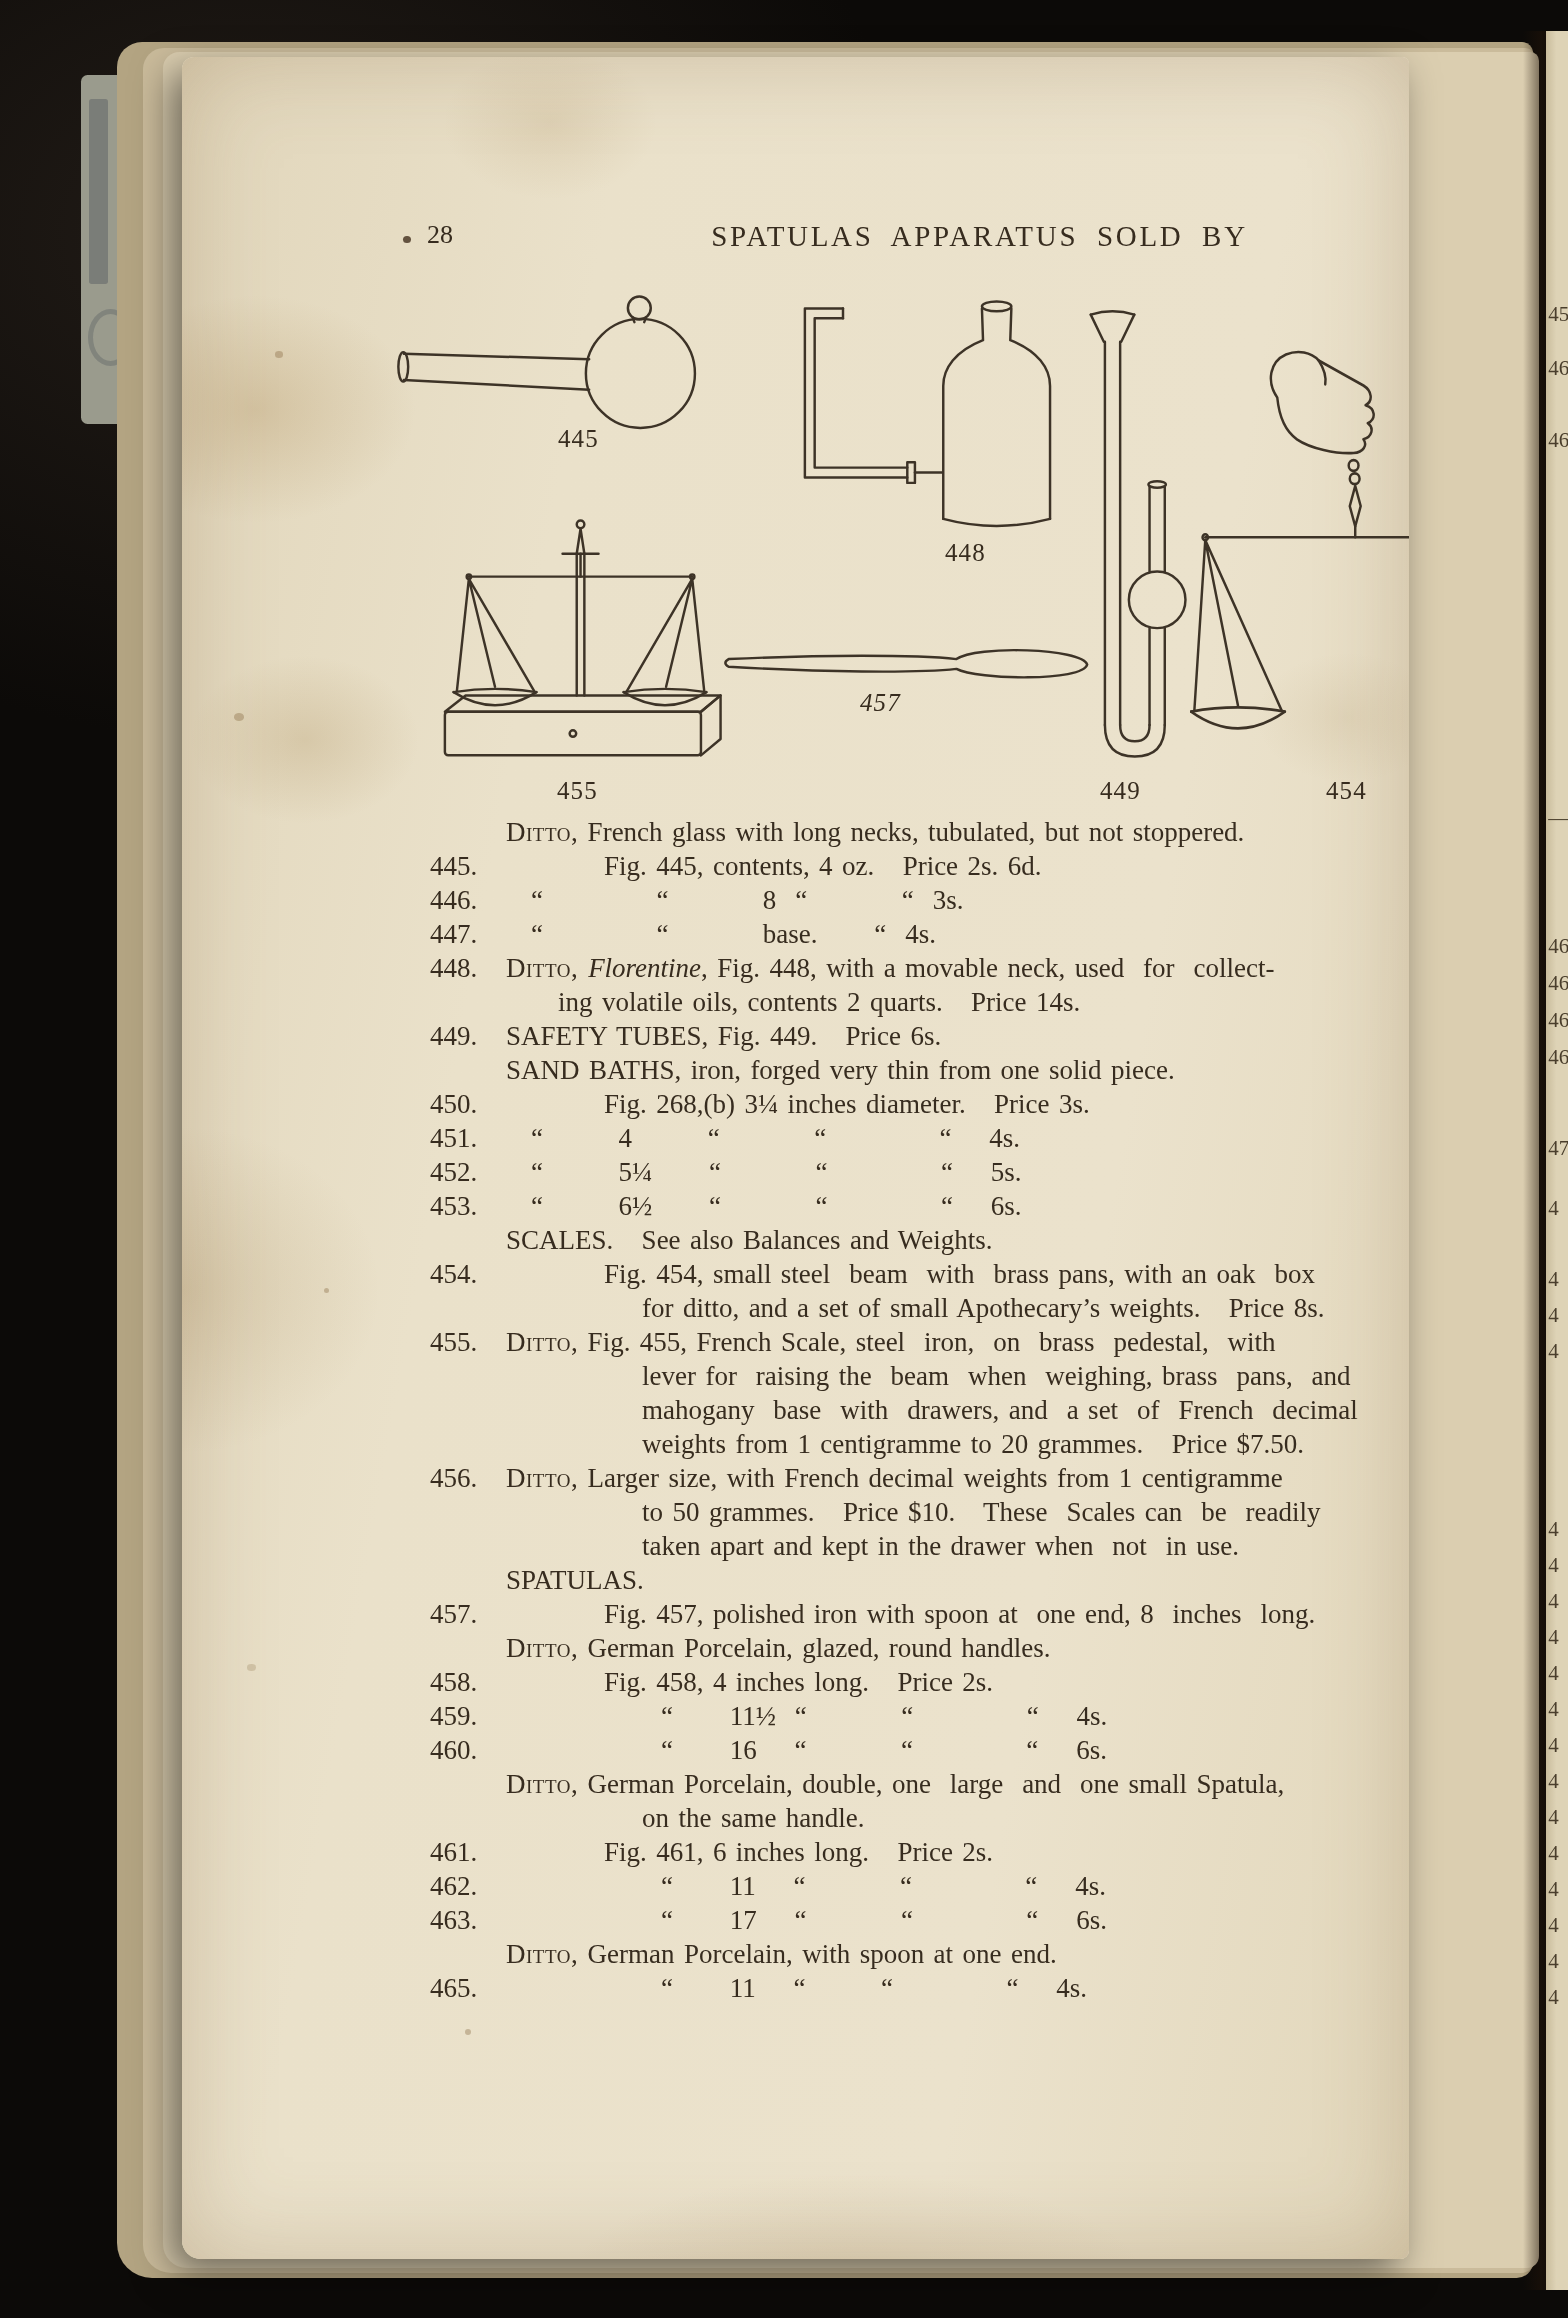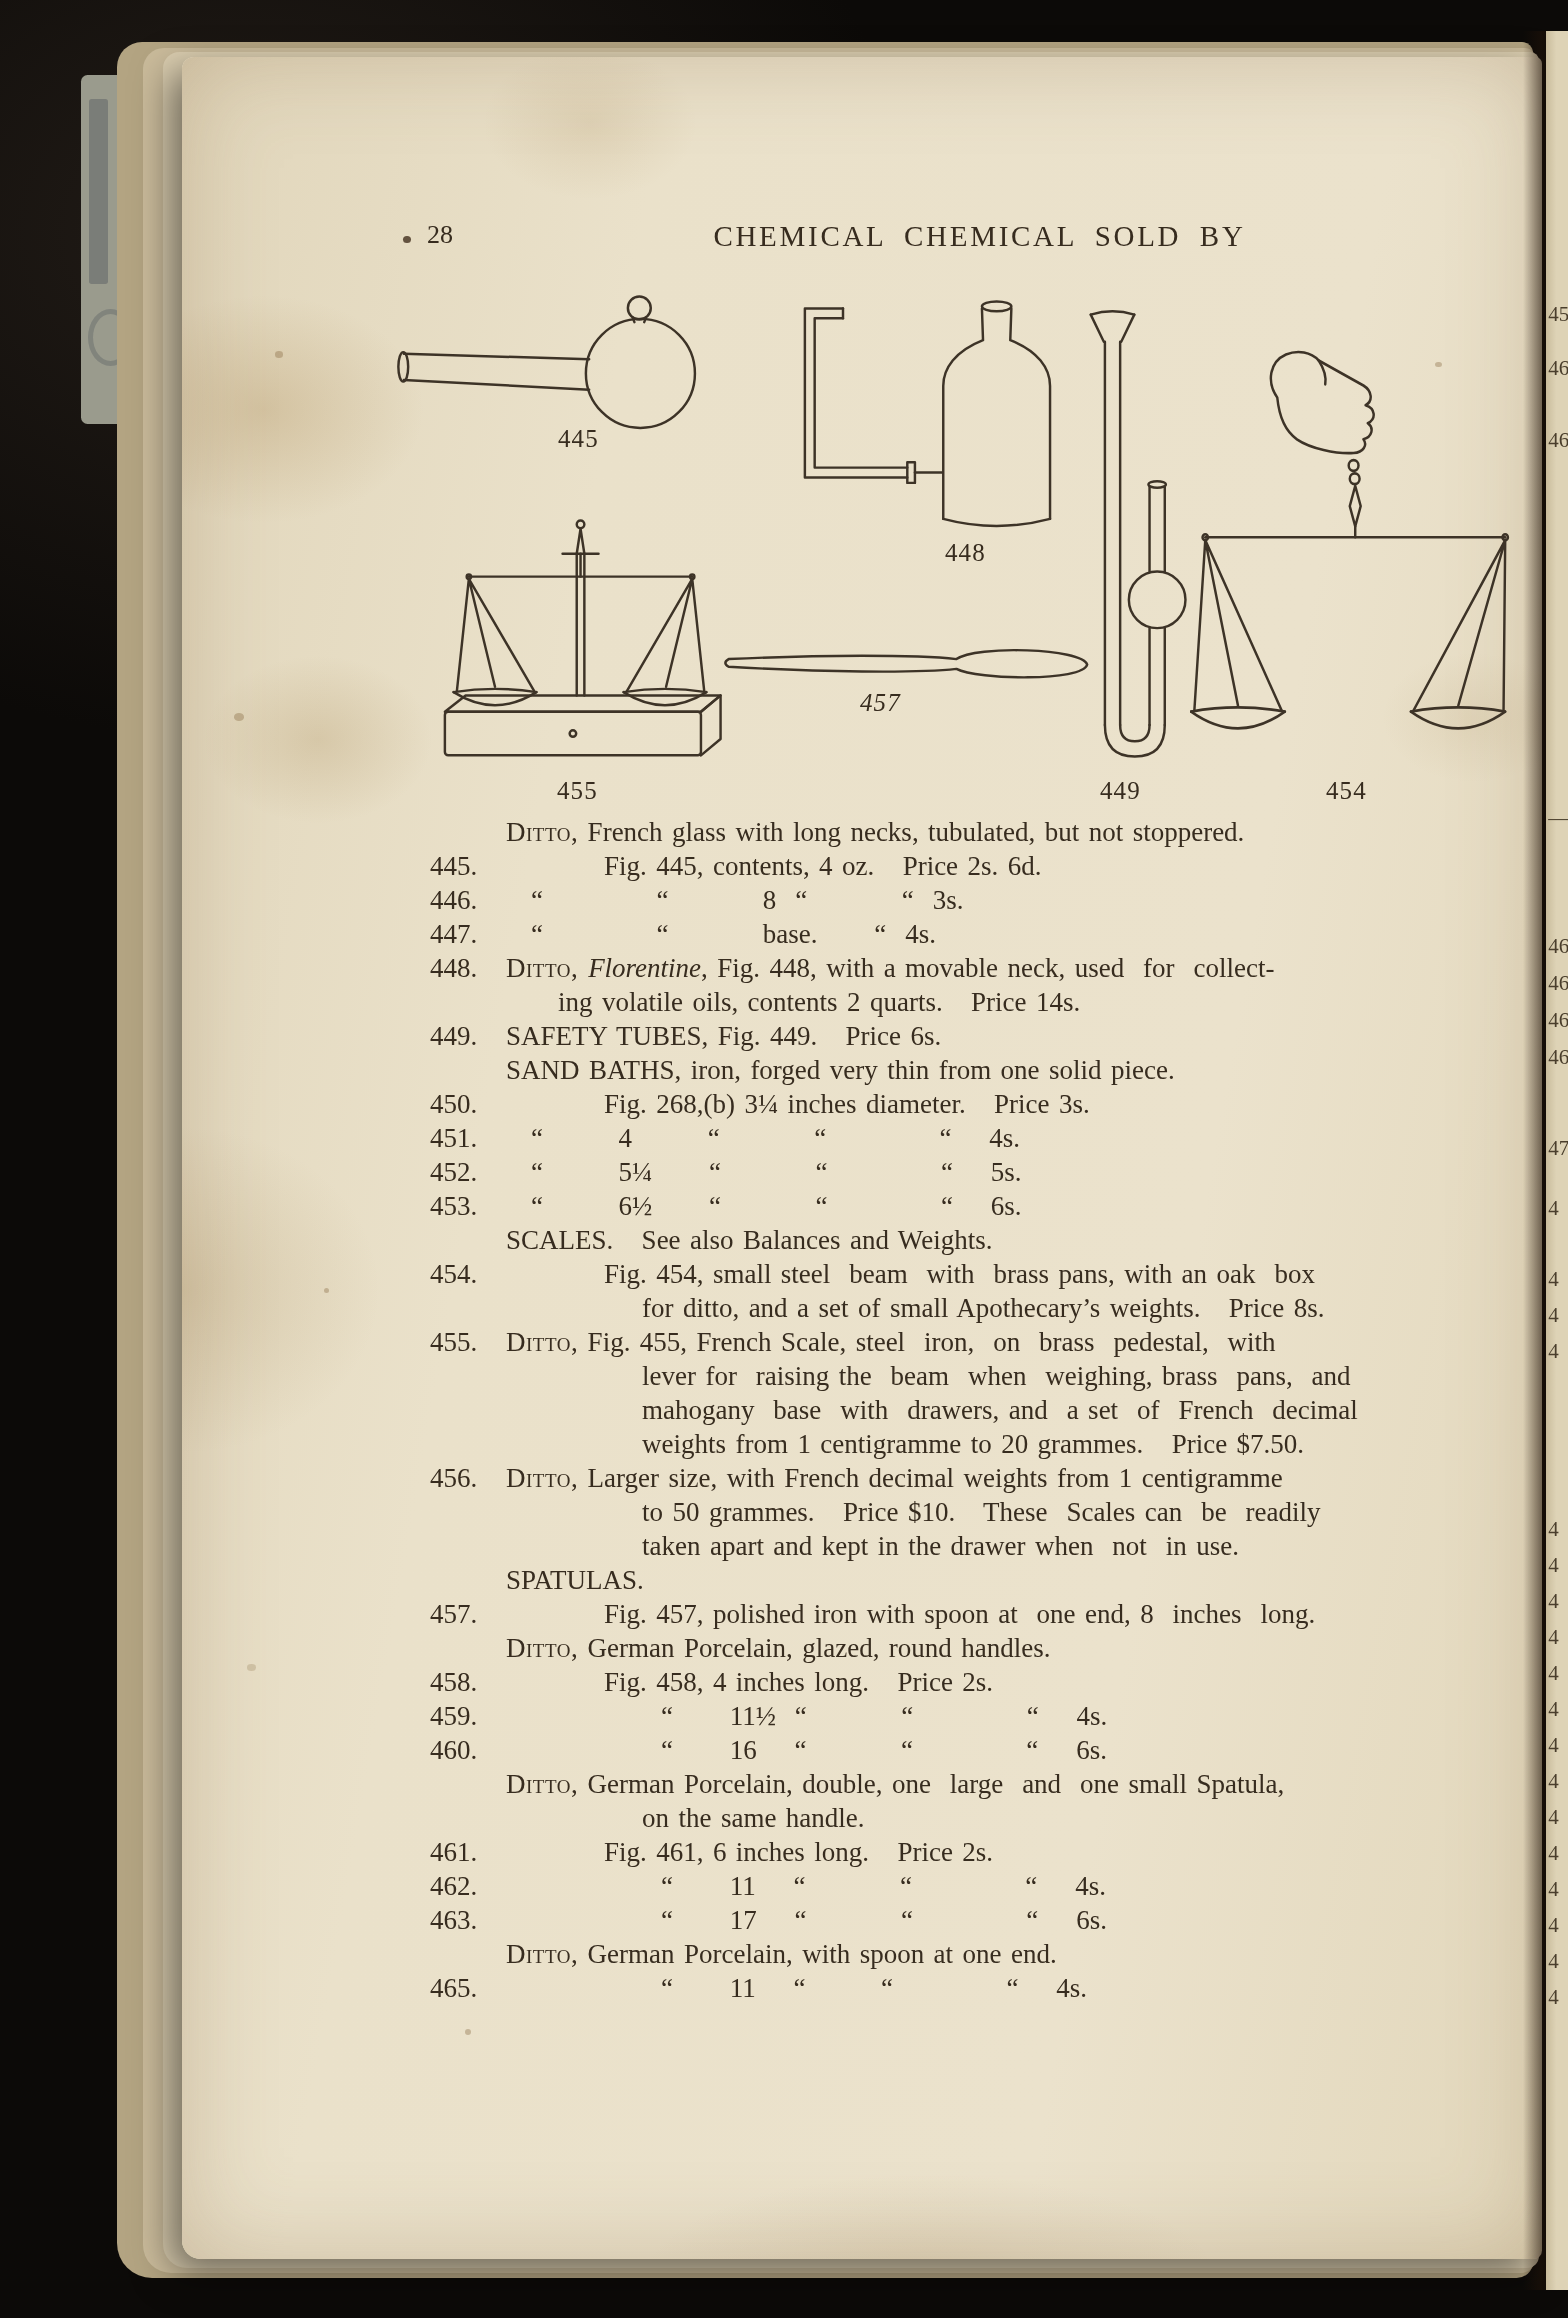--- a/index.html
+++ b/index.html
@@ -9,21 +9,21 @@
   .layer{position:absolute;}
   
   #flyleaf{left:81px;top:75px;width:131px;height:349px;background:#9a9b8d;border-radius:6.5px;}
   #flyleaf .mark1{position:absolute;left:7.6px;top:24px;width:19.6px;height:185px;background:rgba(66,72,82,.36);border-radius:2.7px;}
   #flyleaf .mark2{position:absolute;left:6.5px;top:234px;width:35px;height:47px;border:5.4px solid rgba(66,72,82,.28);border-radius:50%;}
   
   #stack1{left:117px;top:42px;width:1416px;height:2236px;background:#b3a482;border-radius:25px 11px 16.3px 35px;}
   #stack2{left:143px;top:48px;width:1392px;height:2225px;background:#cabb9b;border-radius:21px 9.8px 14px 28px;}
   #stack3{left:163px;top:52px;width:1376px;height:2216px;background:#dbceb0;border-radius:16.3px 8.7px 12px 24px;}
   
-  #page{left:182px;top:57px;width:1360px;height:2202px;overflow:hidden;
+  #page{left:182px;top:57px;width:1227px;height:2202px;overflow:hidden;
     border-radius:12px 6.5px 8.7px 18.5px;
     background:
       radial-gradient(229px 163px at 6% 16%, rgba(168,134,80,.28), transparent 70%),
       radial-gradient(163px 120px at 10% 31%, rgba(160,128,74,.22), transparent 70%),
       radial-gradient(283px 234px at 0% 56%, rgba(150,118,66,.20), transparent 70%),
       radial-gradient(153px 109px at 30% 3%, rgba(165,132,80,.16), transparent 70%),
       radial-gradient(414px 153px at 55% 101%, rgba(150,120,70,.15), transparent 70%),
       radial-gradient(131px 93px at 95% 30%, rgba(160,130,80,.12), transparent 70%),
       linear-gradient(100deg, #e1d6bb 0%, #eae1ca 28%, #ebe2cc 70%, #e2d7bb 100%);
     box-shadow: inset 0 0 93px rgba(128,98,58,.28), -11px 14px 38px rgba(0,0,0,.5);}
@@ -91,21 +91,21 @@
   <div class="layer" id="page">
     <div class="speck" id="sp1"></div>
     <div class="speck" id="sp2"></div>
     <div class="speck" id="sp3"></div>
     <div class="speck" id="sp4"></div>
     <div class="speck" id="sp5"></div>
     <div class="speck" id="sp6"></div>
 
     <div id="smudge"></div>
     <div id="pagenum">28</div>
-    <div id="runhead">CHEMICAL CHEMICAL SOLD BY</div>
+    <div id="runhead">SPATULAS APPARATUS SOLD BY</div>
 
     <svg class="fig" id="fig445" width="338" height="153" viewBox="0 0 620 280">
       <path d="M 18,124 L 358,134"></path>
       <path d="M 18,172 L 358,190"></path>
       <ellipse cx="17" cy="148" rx="9" ry="27"></ellipse>
       <circle cx="452" cy="160" r="100"></circle>
       <circle cx="450" cy="40" r="21"></circle>
       <path d="M 438,58 L 441,66 M 462,58 L 459,66"></path>
     </svg>
 

